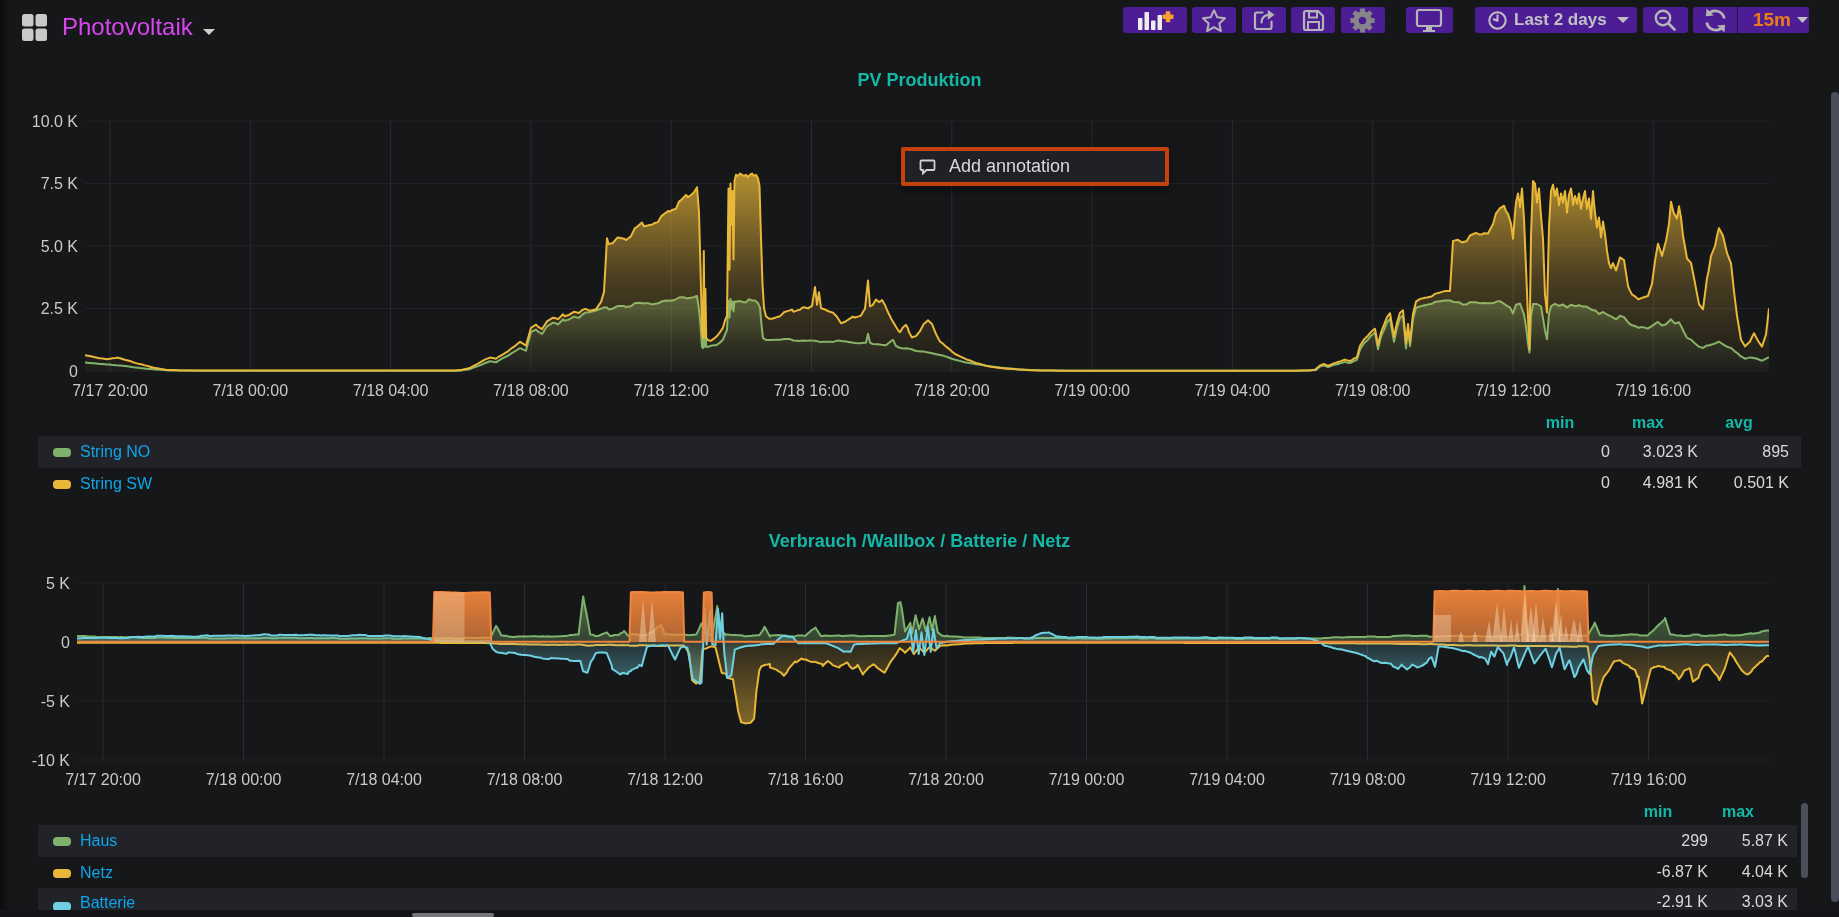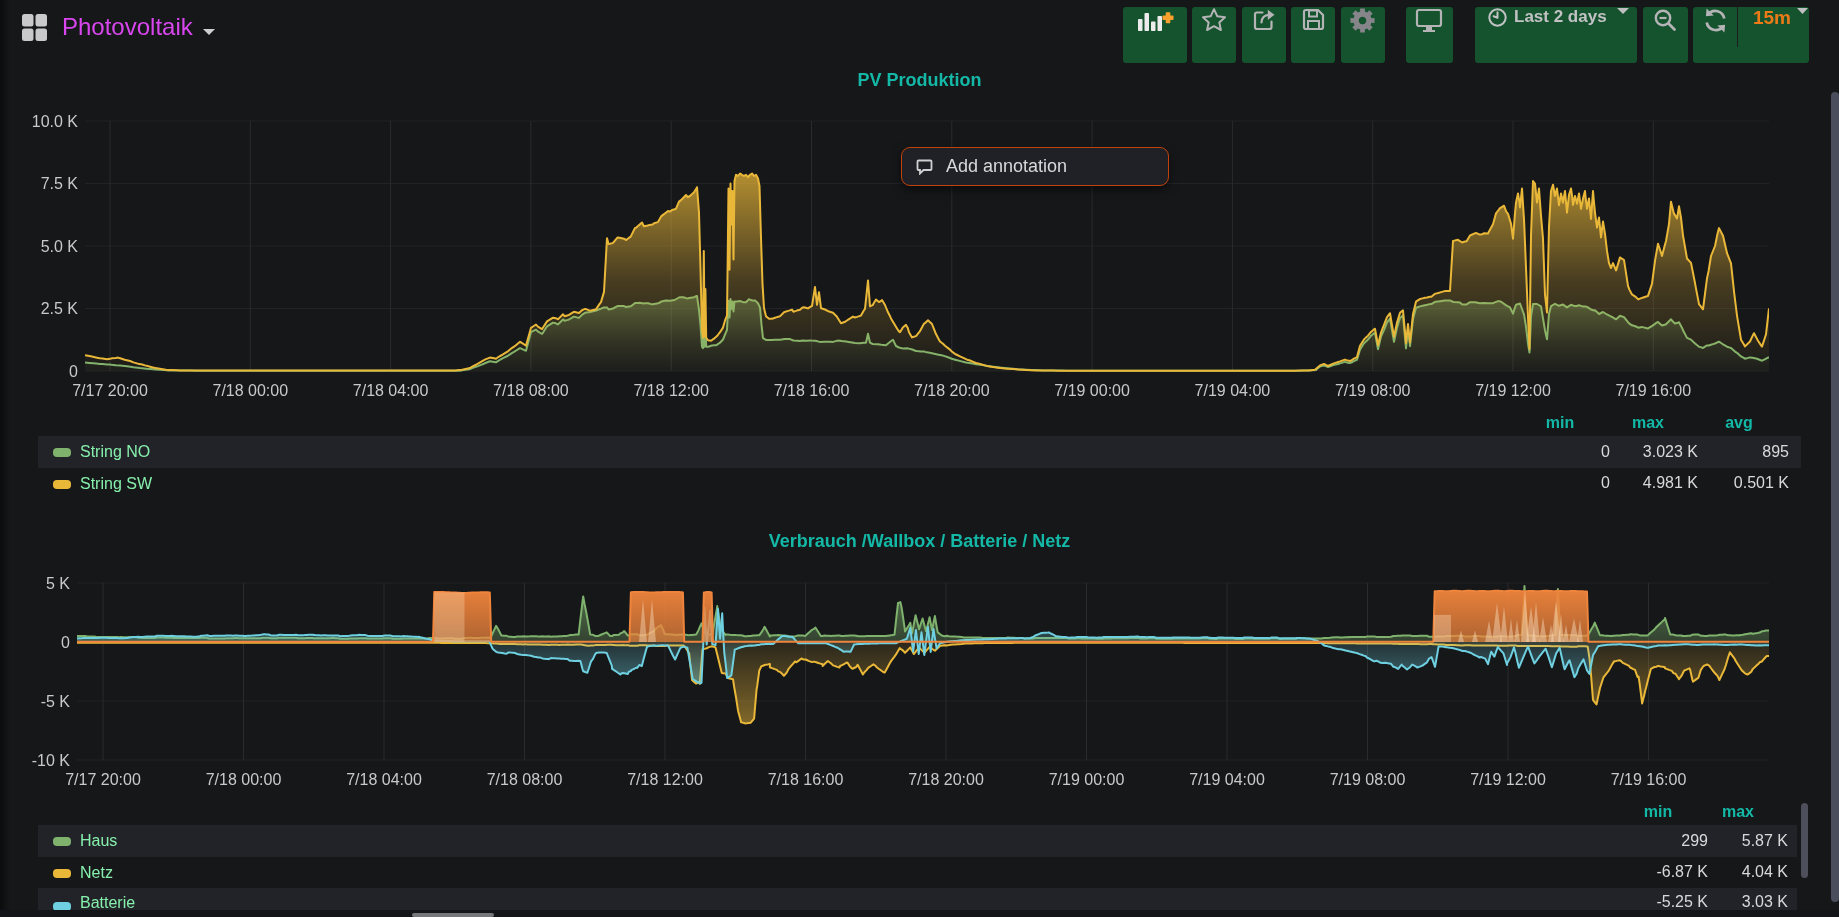--- a/index.html
+++ b/index.html
@@ -1,17 +1,17 @@
 <!DOCTYPE html>
 <html><head><meta charset="utf-8"><style>
 *{margin:0;padding:0;box-sizing:border-box}
 html,body{width:1839px;height:917px;overflow:hidden;background:#161719;font-family:"Liberation Sans",sans-serif}
-.btn{position:absolute;top:7px;height:56px;background:#14532d;border-radius:3px;display:flex;justify-content:center;color:#b4b4b6;white-space:nowrap}
+.btn{position:absolute;top:7px;height:26px;background:#4c1d95;border-radius:3px;display:flex;align-items:center;justify-content:center;color:#b4b4b6;white-space:nowrap}
 .ttl{position:absolute;font-weight:700;font-size:18px;color:#14b8a6;text-align:center;width:100%}
-.legtxt{position:absolute;font-size:16px;color:#86efac}
+.legtxt{position:absolute;font-size:16px;color:#0ea5e9}
 .lv{position:absolute;font-size:16px;color:#d8d9da;text-align:right}
 .lh{position:absolute;font-size:16px;font-weight:700;color:#14b8a6;text-align:center}
 .dash{position:absolute;width:18px;height:9px;border-radius:4px;left:53px}
 </style></head>
 <body>
 <svg width="1839" height="917" viewBox="0 0 1839 917" style="position:absolute;left:0;top:0">
 <defs>
 <linearGradient id="gsw" x1="0" y1="0" x2="0" y2="1">
  <stop offset="0" stop-color="#EAB839" stop-opacity="0.74"></stop>
         <stop offset="0.55" stop-color="#EAB839" stop-opacity="0.23"></stop>
@@ -251,21 +251,21 @@
  <div style="width:1px;height:40px;background:#1d1d20;margin-left:8px"></div>
  <span style="color:#eb7b18;font-size:19px;font-weight:700;margin-left:15px">15m</span>
  <svg width="13" height="8" style="margin-left:5px">
       <path d="M1 1 L6.5 7 L12 1 Z" fill="#bfbfc2"></path>
     </svg>
 </div>
 
 <div class="ttl" style="top:70px">PV Produktion</div>
 <div class="ttl" style="top:531px">Verbrauch /Wallbox / Batterie / Netz</div>
 
-<div style="position:absolute;left:901px;top:147px;width:268px;height:39px;background:#202126;border:1px solid #c2410c;border-radius:9px;box-shadow:0 4px 10px rgba(0,0,0,0.5);display:flex;align-items:center">
+<div style="position:absolute;left:901px;top:147px;width:268px;height:39px;background:#202126;border:4px solid #c2410c;border-radius:2px;box-shadow:0 4px 10px rgba(0,0,0,0.5);display:flex;align-items:center">
  <svg width="17" height="16" viewBox="0 0 17 16" style="margin-left:14px">
   <path d="M2.5 1.5 H14.5 Q15.5 1.5 15.5 2.5 V10 Q15.5 11 14.5 11 H7.5 L4 14.5 V11 H2.5 Q1.5 11 1.5 10 V2.5 Q1.5 1.5 2.5 1.5 Z" fill="none" stroke="#cfd0d2" stroke-width="1.8"></path>
  </svg>
  <span style="color:#d8d9da;font-size:18px;margin-left:13px">Add annotation</span>
 </div>
 
 <div class="lh" style="left:1510px;top:414px;width:100px">min</div>
 <div class="lh" style="left:1598px;top:414px;width:100px">max</div>
 <div class="lh" style="left:1689px;top:414px;width:100px">avg</div>
 <div style="position:absolute;left:38px;top:436px;width:1763px;height:31.5px;background:#222328"></div>
@@ -287,18 +287,18 @@
 <div class="legtxt" style="left:80px;top:832px">Haus</div>
 <div class="lv" style="left:1608px;top:831.5px;width:100px">299</div>
 <div class="lv" style="left:1688px;top:831.5px;width:100px">5.87 K</div>
 <div class="dash" style="top:868.5px;background:#EAB839"></div>
 <div class="legtxt" style="left:80px;top:863.5px">Netz</div>
 <div class="lv" style="left:1608px;top:863px;width:100px">-6.87 K</div>
 <div class="lv" style="left:1688px;top:863px;width:100px">4.04 K</div>
 <div style="position:absolute;left:38px;top:888px;width:1759px;height:22px;background:#222328"></div>
 <div class="dash" style="top:901.5px;background:#6ED0E0"></div>
 <div class="legtxt" style="left:80px;top:893.5px">Batterie</div>
-<div class="lv" style="left:1608px;top:893px;width:100px">-5.25 K</div>
+<div class="lv" style="left:1608px;top:893px;width:100px">-2.91 K</div>
 <div class="lv" style="left:1688px;top:893px;width:100px">3.03 K</div>
 
 <div style="position:absolute;left:1800.5px;top:803px;width:7.5px;height:75px;background:#4d4f5a;border-radius:4px"></div>
 <div style="position:absolute;left:1831px;top:92px;width:8px;height:810px;background:#4a4d5c;border-radius:4px"></div>
 <div style="position:absolute;left:0px;top:910px;width:1839px;height:7px;background:#141519"></div>
 <div style="position:absolute;left:412px;top:913px;width:82px;height:4px;background:#76777b;border-radius:2px"></div>
 </body></html>

